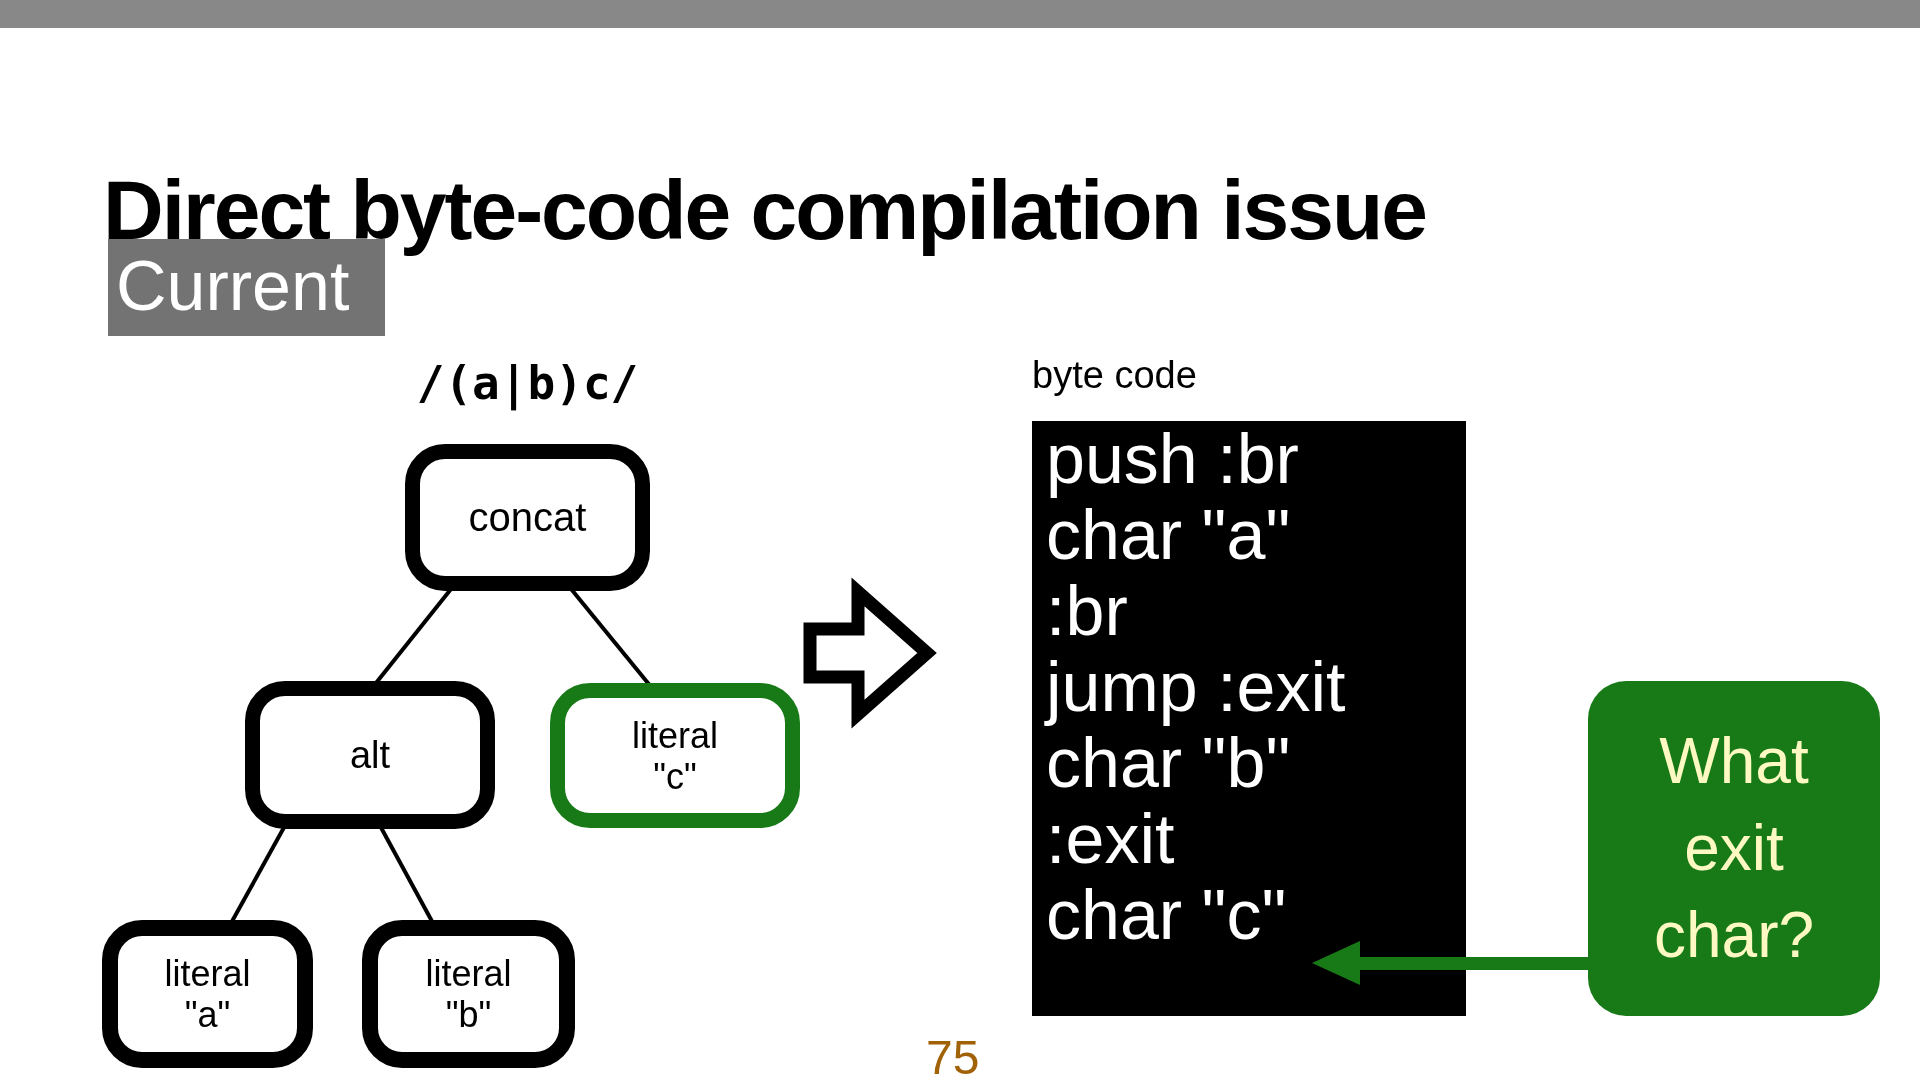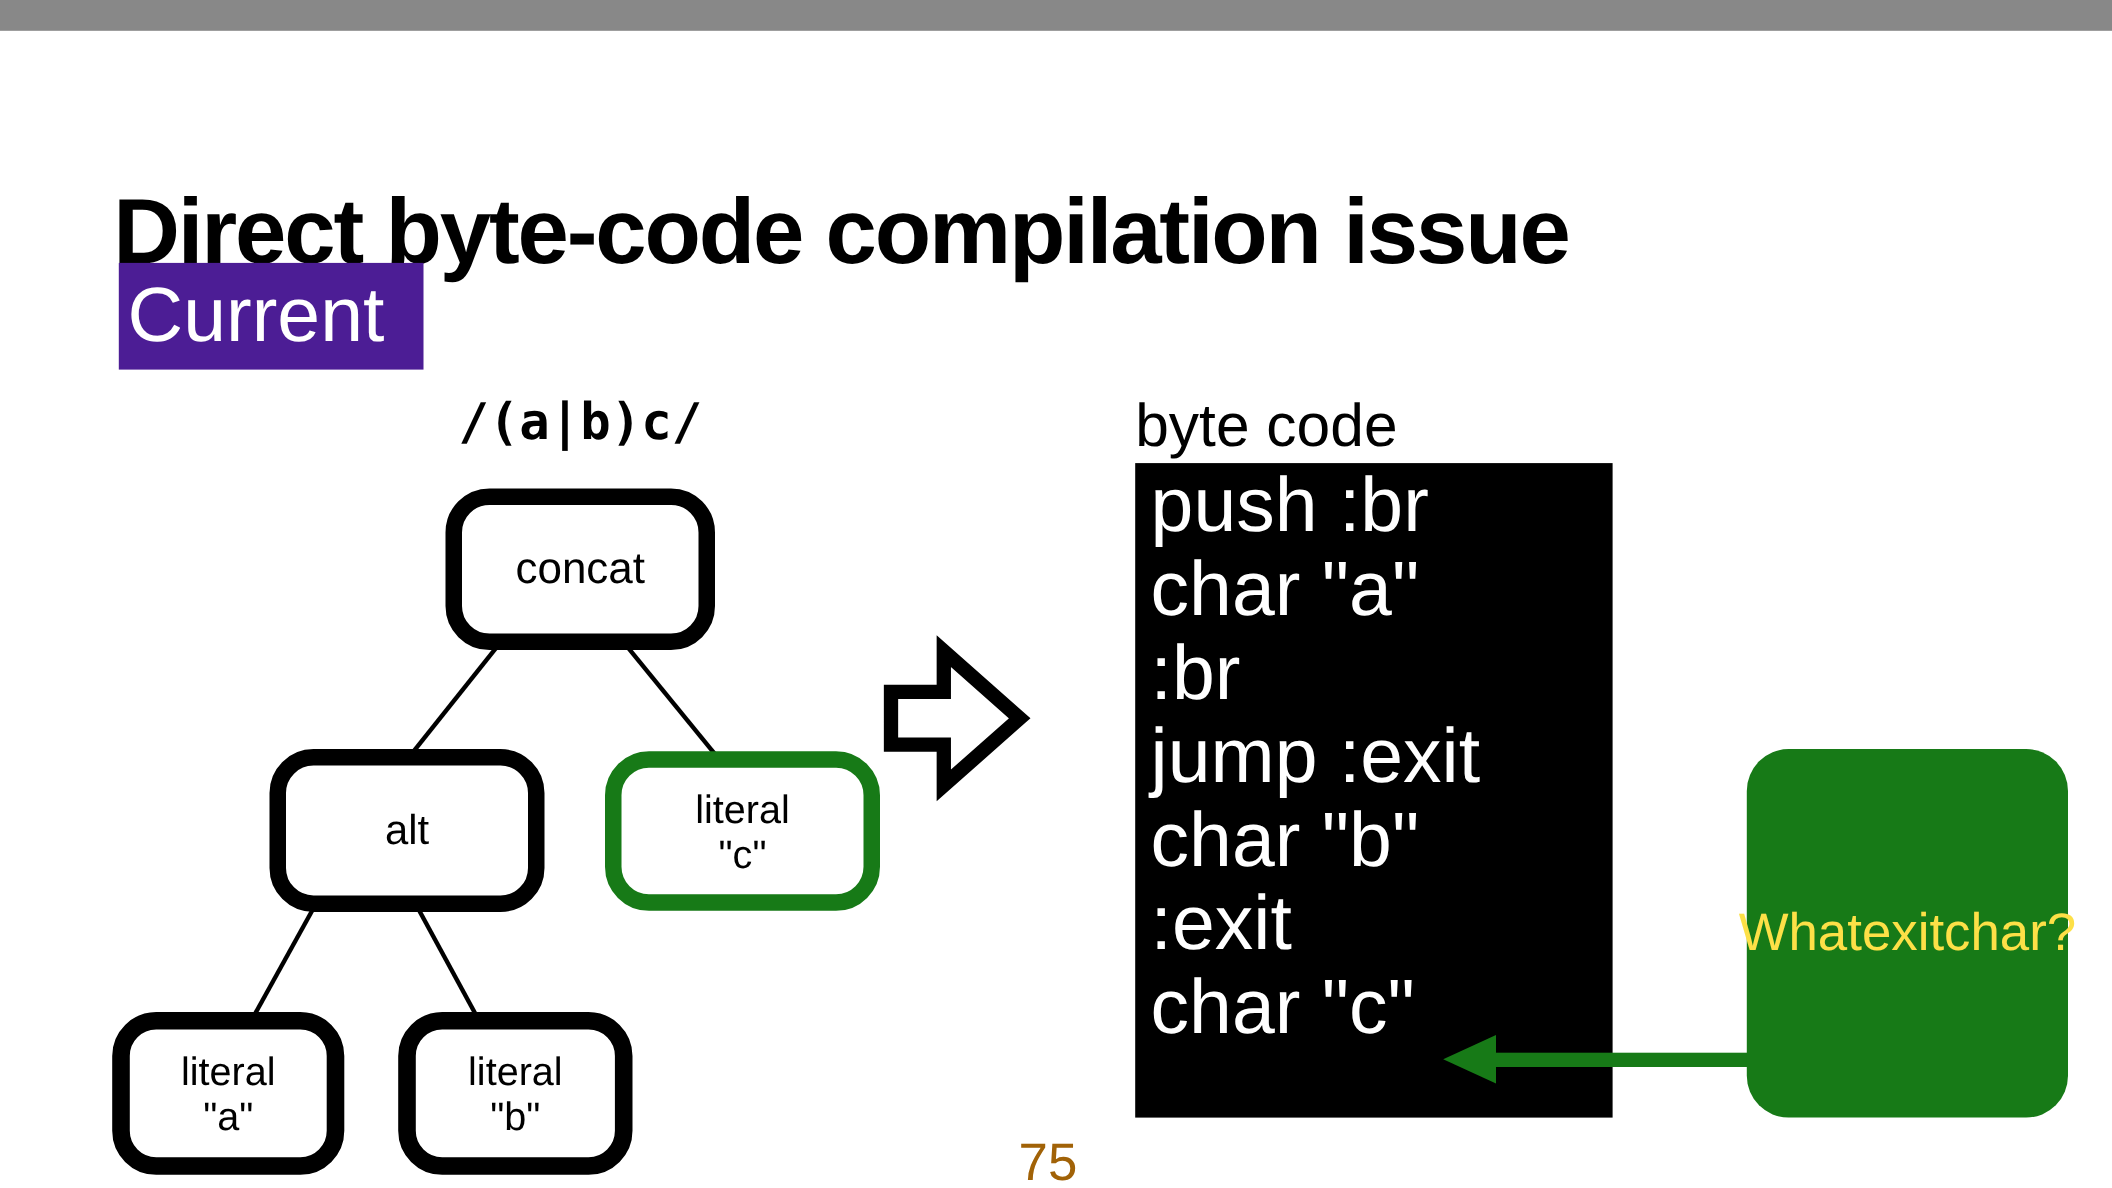--- a/index.html
+++ b/index.html
@@ -7,52 +7,52 @@
     position:relative;width:1920px;height:1080px;background:#FFFFFF;
     overflow:hidden;font-family:"Liberation Sans",sans-serif;margin-top:28px;
   }
   .overlay{position:absolute;left:0;top:0;z-index:2;pointer-events:none;}
   .title{
     position:absolute;left:103px;top:78px;z-index:3;
     font-size:84px;font-weight:bold;color:#000;letter-spacing:-2px;white-space:nowrap;
   }
   .current-tag{
     position:absolute;left:108px;top:211px;width:277px;height:97px;z-index:3;
-    background:#4c1d95;color:#FFFFFF;font-size:70px;line-height:95px;
+    background:#737373;color:#FFFFFF;font-size:70px;line-height:95px;
     padding-left:8px;box-sizing:border-box;white-space:nowrap;
   }
   .regex{
     position:absolute;left:355px;top:328px;width:345px;z-index:3;
     font-family:"DejaVu Sans Mono",monospace;font-size:46px;color:#000;
     text-align:center;white-space:nowrap;font-weight:bold;
   }
   .node{
     position:absolute;z-index:3;background:#FFFFFF;border:15px solid #000;
     border-radius:40px;box-sizing:border-box;
     display:flex;flex-direction:column;align-items:center;justify-content:center;
     color:#000;text-align:center;
   }
   .node-concat{left:405px;top:416px;width:245px;height:147px;font-size:40px;}
   .node-alt{left:245px;top:653px;width:250px;height:148px;font-size:38px;}
   .node-literal-c{left:550px;top:655px;width:250px;height:145px;font-size:36px;line-height:41px;border-color:#177A17;}
   .node-literal-a{left:102px;top:892px;width:211px;height:148px;font-size:36px;line-height:41px;border-width:16px;}
   .node-literal-b{left:362px;top:892px;width:213px;height:148px;font-size:36px;line-height:41px;border-width:16px;}
   .bytecode-label{
-    position:absolute;left:1032px;top:326px;z-index:3;font-size:55px;color:#000;white-space:nowrap;
+    position:absolute;left:1032px;top:326px;z-index:3;font-size:38px;color:#000;white-space:nowrap;
   }
   .bytecode-box{
     position:absolute;left:1032px;top:393px;width:434px;height:595px;z-index:1;
     background:#000000;color:#FFFFFF;font-size:70px;line-height:76px;
     padding:0 0 0 14px;box-sizing:border-box;white-space:nowrap;
   }
   .callout{
     position:absolute;left:1588px;top:653px;width:292px;height:335px;z-index:3;
-    background:#177A17;border-radius:38px;color:#fde047;
-    font-size:48px;line-height:87px;text-align:center;
-    display:flex;flex-direction:row;align-items:center;justify-content:center;
+    background:#177A17;border-radius:38px;color:#fef9c3;
+    font-size:64px;line-height:87px;text-align:center;
+    display:flex;flex-direction:column;align-items:center;justify-content:center;
   }
   .page-number{
     position:absolute;left:926px;top:1002px;z-index:3;
     font-size:48px;color:#a16207;font-weight:400;
   }
 </style>
 </head>
 <body>
 
 <div class="slide">

